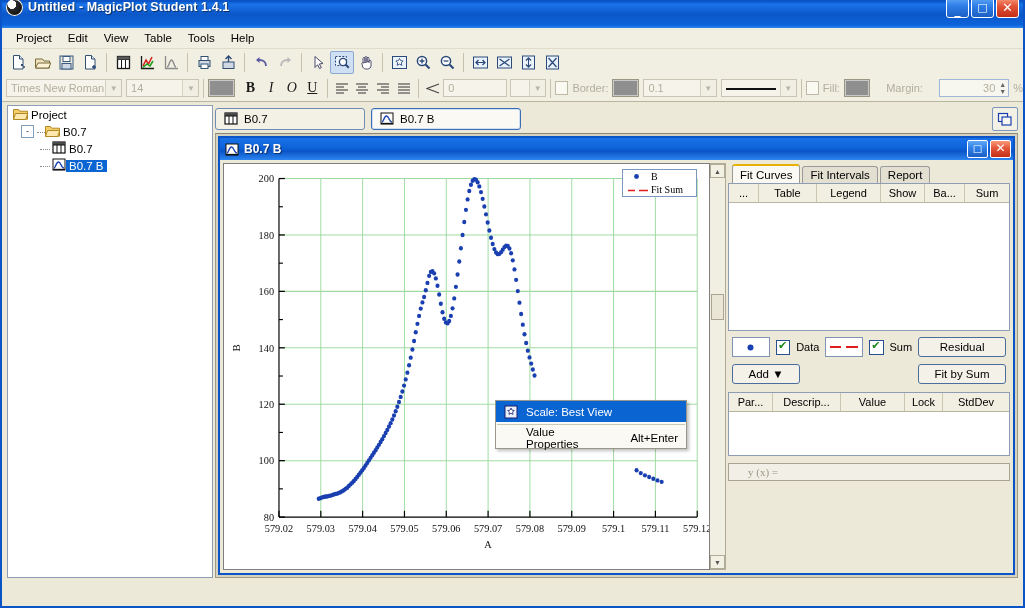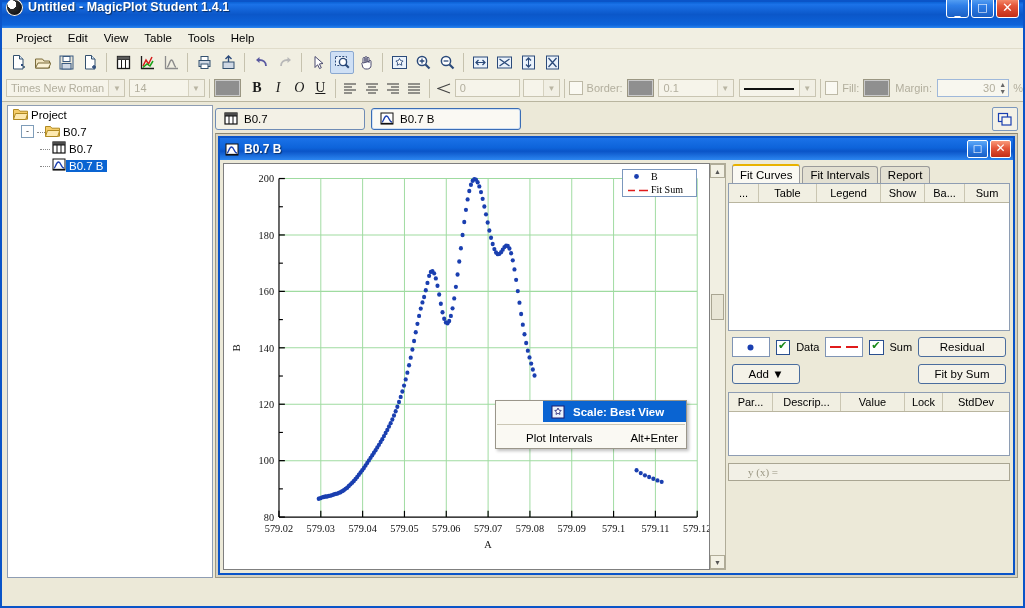--- a/index.html
+++ b/index.html
@@ -149,21 +149,21 @@
   .status{position:absolute;left:2px;right:2px;bottom:2px;height:21px;
         background:#f1efe2;border-top:1px solid #c7c3b0;display:flex;align-items:center;}
   .scell{border-left:1px solid #c7c3b0;height:15px;display:flex;align-items:center;
         padding:0 6px;font-size:11px;box-sizing:border-box;}
   .grip{margin-left:auto;width:14px;height:14px;margin-right:2px;}
 
   
   .ctxmenu{position:absolute;border:1px solid #9a968a;background:#faf9f3;
         box-shadow:2px 2px 3px rgba(0,0,0,.25);font-size:11.5px;z-index:40;}
   .ctxitem{height:21px;display:flex;align-items:center;padding:0 8px;}
-  .ctxitem.hl{background:#0a64d2;color:#fff;font-weight:bold;margin-left:47px;}
+  .ctxitem.hl{background:#0a64d2;color:#fff;font-weight:normal;}
   .ctxsep{height:1px;background:#cbc7b5;margin:2px 1px;}
   .ctxkey{margin-left:auto;padding-left:24px;}
 
   .legendbox{position:absolute;border:1px solid #7b97bd;background:#fff;
         font-family:"Liberation Serif",serif;font-size:10px;z-index:20;}
   .lgrow{display:flex;align-items:center;height:13px;padding:0 5px;gap:7px;}
 </style>
 </head>
 <body>
 
@@ -406,21 +406,21 @@
     </div>
     <div style="width:5px"></div>
     <div class="cbox" style="width:80px">
       <span style="display:inline-block;width:50px;height:0;border-top:2px solid #111;margin-top:1px"></span>
       <span class="arw">▼</span>
     </div>
     <div class="tsep"></div>
     <div class="chk"></div>
     <span class="lbl-dim" style="margin:0 4px">Fill:</span>
     <div class="swatch"></div>
-    <span class="lbl-dim" style="margin:0 5px">Margin:</span>
+    <span class="lbl-dim" style="margin:0 16px">Margin:</span>
     <div class="spin" style="width:75px">
       <span>30</span>
       <span style="margin-left:4px;font-size:7px;line-height:7px;color:#666">▲<br>▼</span>
     </div>
     <span class="lbl-dim" style="margin-left:4px">%</span>
   </div>
 
   <div class="main">
 
     <div class="tree">
@@ -754,21 +754,21 @@
                   <span style="width:18px;display:flex;align-items:center">
                     <svg width="14" height="14" viewBox="0 0 14 14">
                         <rect x="1" y="1" width="12" height="12" fill="#eaf2fb" stroke="#1a1a6e"></rect>
                         <path d="M7 3l1 2.2 2.2.3-1.6 1.6.4 2.3L7 8.3 5 9.4l.4-2.3L3.8 5.5 6 5.2z" fill="#fff" stroke="#1a1a6e" stroke-width=".8"></path>
                       </svg>
                   </span>
                   <span style="margin-left:4px">Scale: Best View</span>
                 </div>
                 <div class="ctxsep"></div>
                 <div class="ctxitem" style="padding-left:30px">
-                  <span>Plot Intervals</span>
+                  <span>Value Properties</span>
                   <span class="ctxkey">Alt+Enter</span>
                 </div>
               </div>
             </div>
 
             <div class="vscroll">
               <div class="ar top">▲</div>
               <div class="thumb"></div>
               <div class="ar bot">▼</div>
             </div>

